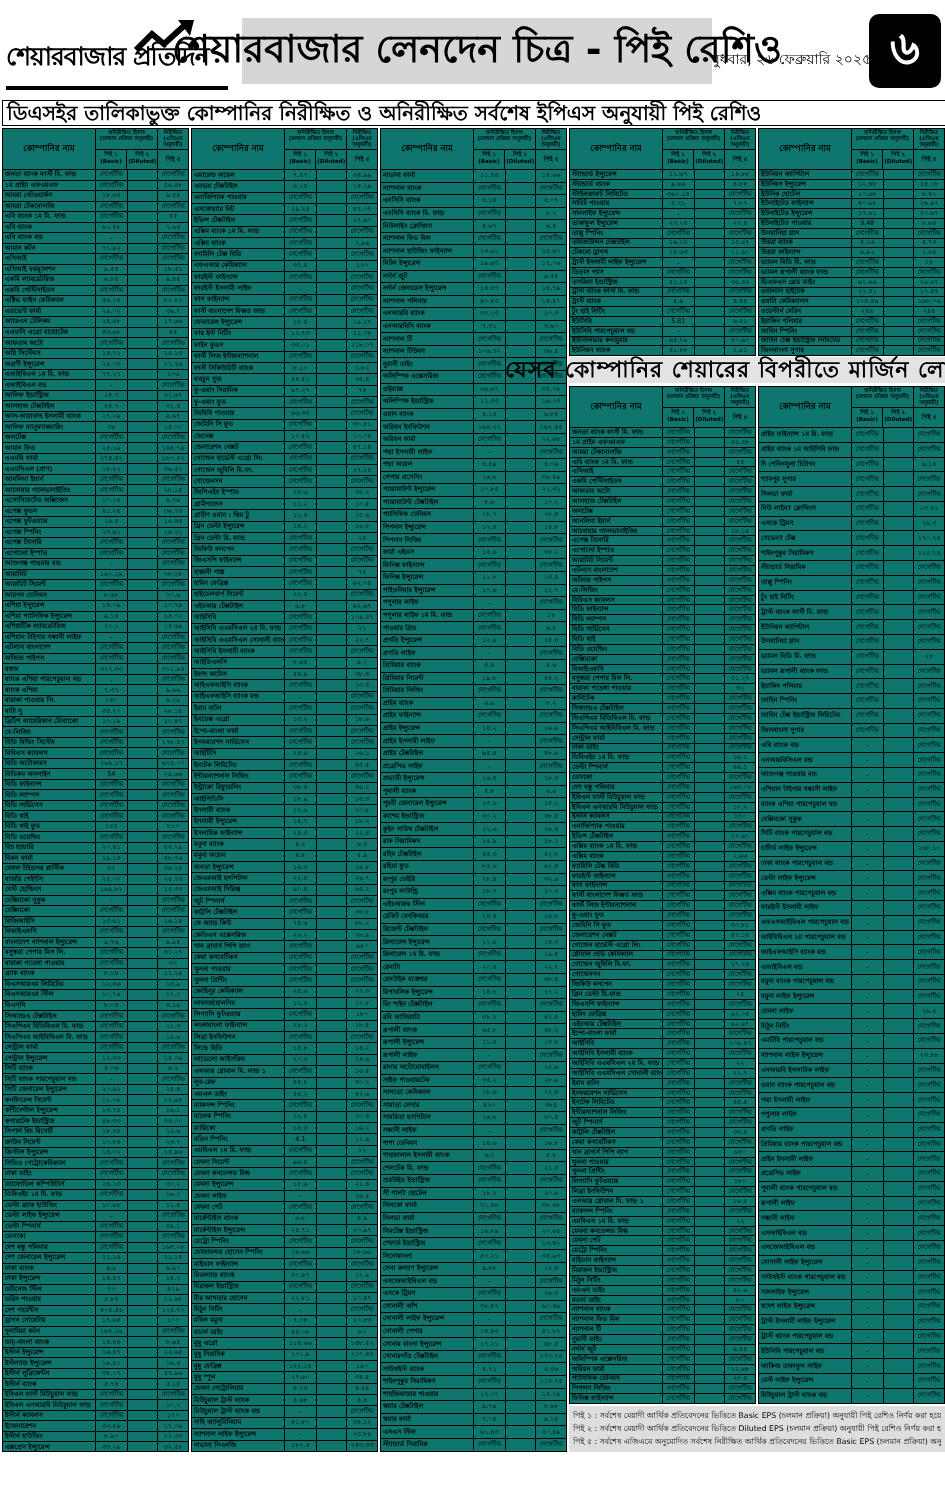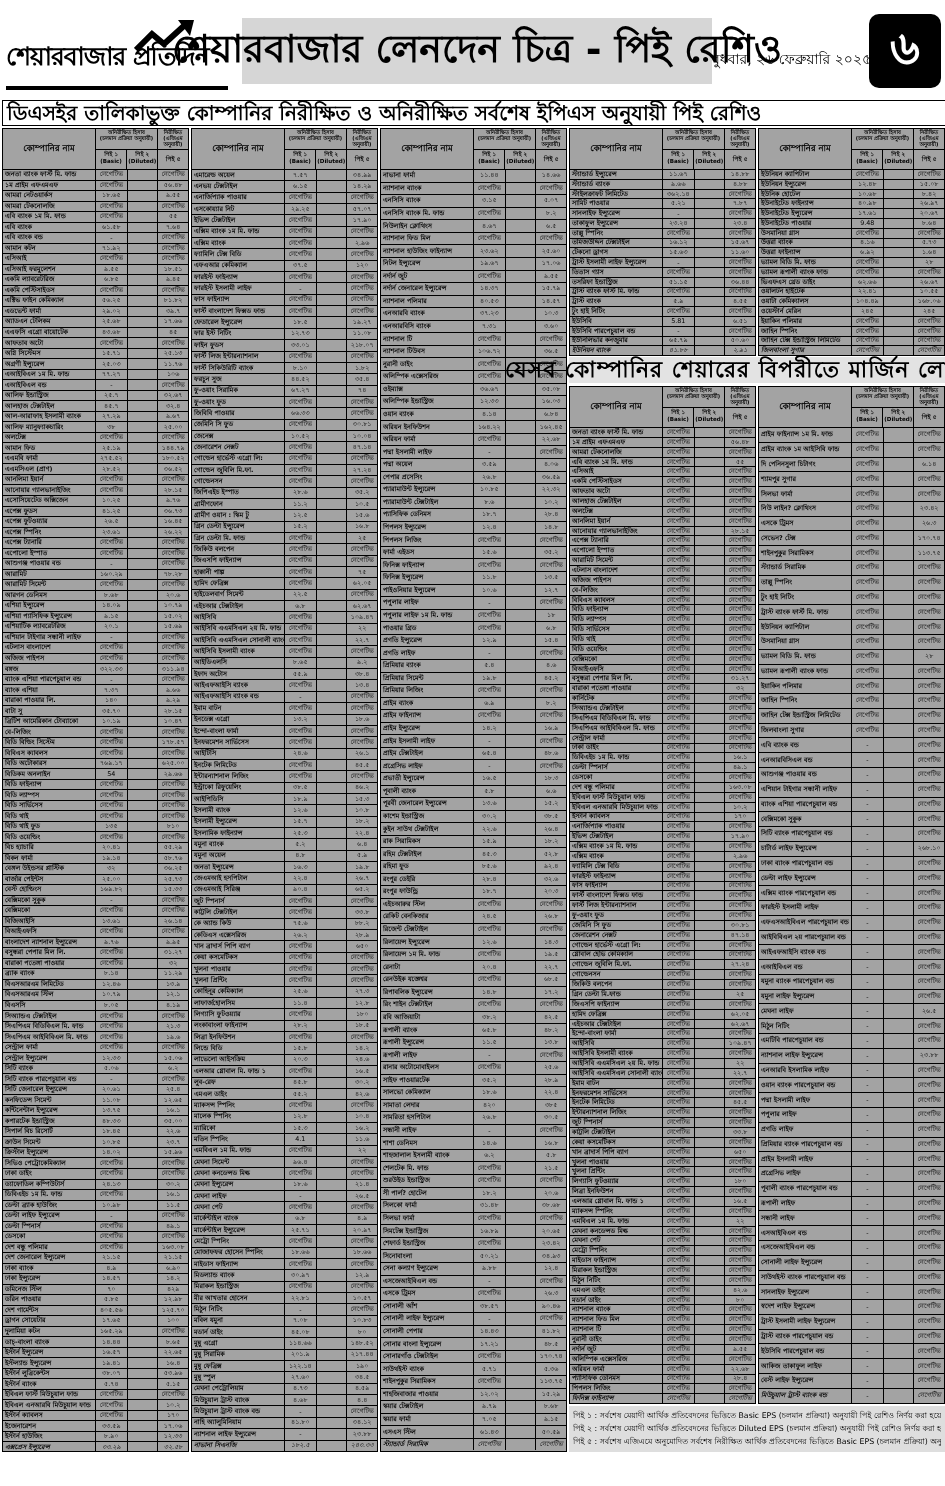--- a/index.html
+++ b/index.html
@@ -18,36 +18,36 @@
       color:#fff;display:flex;align-items:center;justify-content:center;font-size:46px;font-weight:bold;}
   
   #subtitle-bar{position:absolute;left:2px;top:100px;width:939px;height:24px;border:1px solid #000;
       font-size:20px;font-weight:bold;line-height:24px;padding-left:4px;white-space:nowrap;overflow:hidden;}
   
   #content{position:absolute;left:2px;top:128px;width:941px;height:1354px;display:flex;gap:2px;}
   .colwrap{width:187px;flex:0 0 187px;}
   .right-region{width:376px;flex:0 0 376px;}
   .toptables{display:flex;gap:2px;height:226px;}
   .toptables .ptable{height:226px;}
-  .ptable{border:1px solid #000;display:flex;flex-direction:column;background:#a3a3a3;}
+  .ptable{border:1px solid #000;display:flex;flex-direction:column;background:#0f766e;}
   .main-col .ptable{height:1322px;}
   
   .thead{flex:0 0 40px;display:flex;border-bottom:1px solid #000;font-weight:bold;}
   .th-name{width:50%;display:flex;align-items:center;justify-content:center;font-size:8.5px;border-right:1px solid #000;}
   .th-groups{width:50%;display:flex;flex-direction:column;}
   .th-top{display:flex;flex:0 0 20px;border-bottom:1px solid #000;}
   .th-unaud{width:67%;border-right:1px solid #000;text-align:center;font-size:5.2px;line-height:1.15;padding-top:1px;}
   .th-aud{width:33%;text-align:center;font-size:5.2px;line-height:1.15;padding-top:1px;}
   .th-bot{display:flex;flex:1;}
   .th-pe{width:33.5%;border-right:1px solid #000;text-align:center;font-size:5.6px;line-height:1.2;padding-top:1px;}
   .th-pe5{width:33%;display:flex;align-items:center;justify-content:center;font-size:6px;}
   
   .tbody{flex:1;display:flex;flex-direction:column;overflow:hidden;}
   .trow{flex:1;display:flex;border-bottom:1px solid #000;min-height:0;}
-  .trow:last-child{border-bottom:none;font-style:italic;}
+  .trow:last-child{border-bottom:none;}
   .tcell{overflow:hidden;white-space:nowrap;font-size:6.4px;display:flex;align-items:center;}
   .c0{width:50%;border-right:1px solid #000;padding-left:2px;font-weight:bold;}
   .c1{width:17%;border-right:1px solid #000;justify-content:center;}
   .c2{width:16.5%;border-right:1px solid #000;justify-content:center;}
   .c3{width:16.5%;justify-content:center;}
   
   #margin-band{height:26px;margin-top:3px;background:#e3e3e3;display:flex;align-items:center;justify-content:center;
       font-size:22px;font-weight:bold;white-space:nowrap;letter-spacing:1px;}
   .margintables{display:flex;gap:2px;margin-top:3px;height:1016px;}
   .margintables .ptable{height:1016px;width:187px;}

